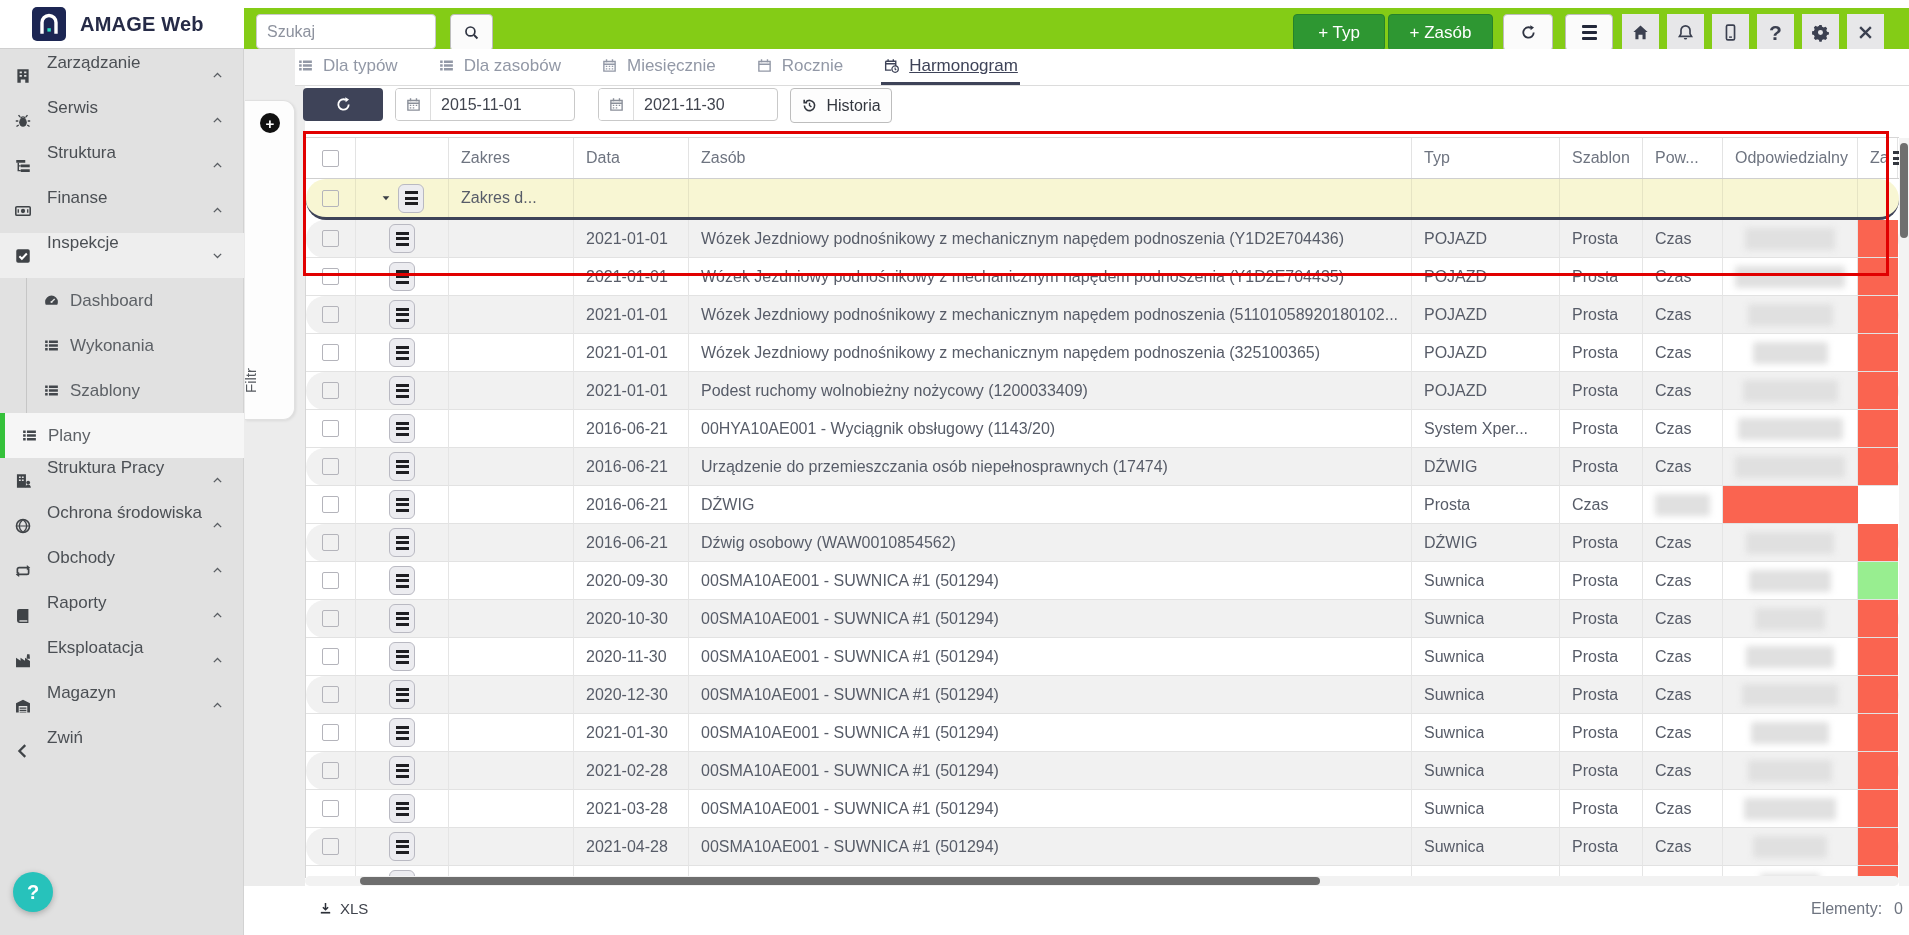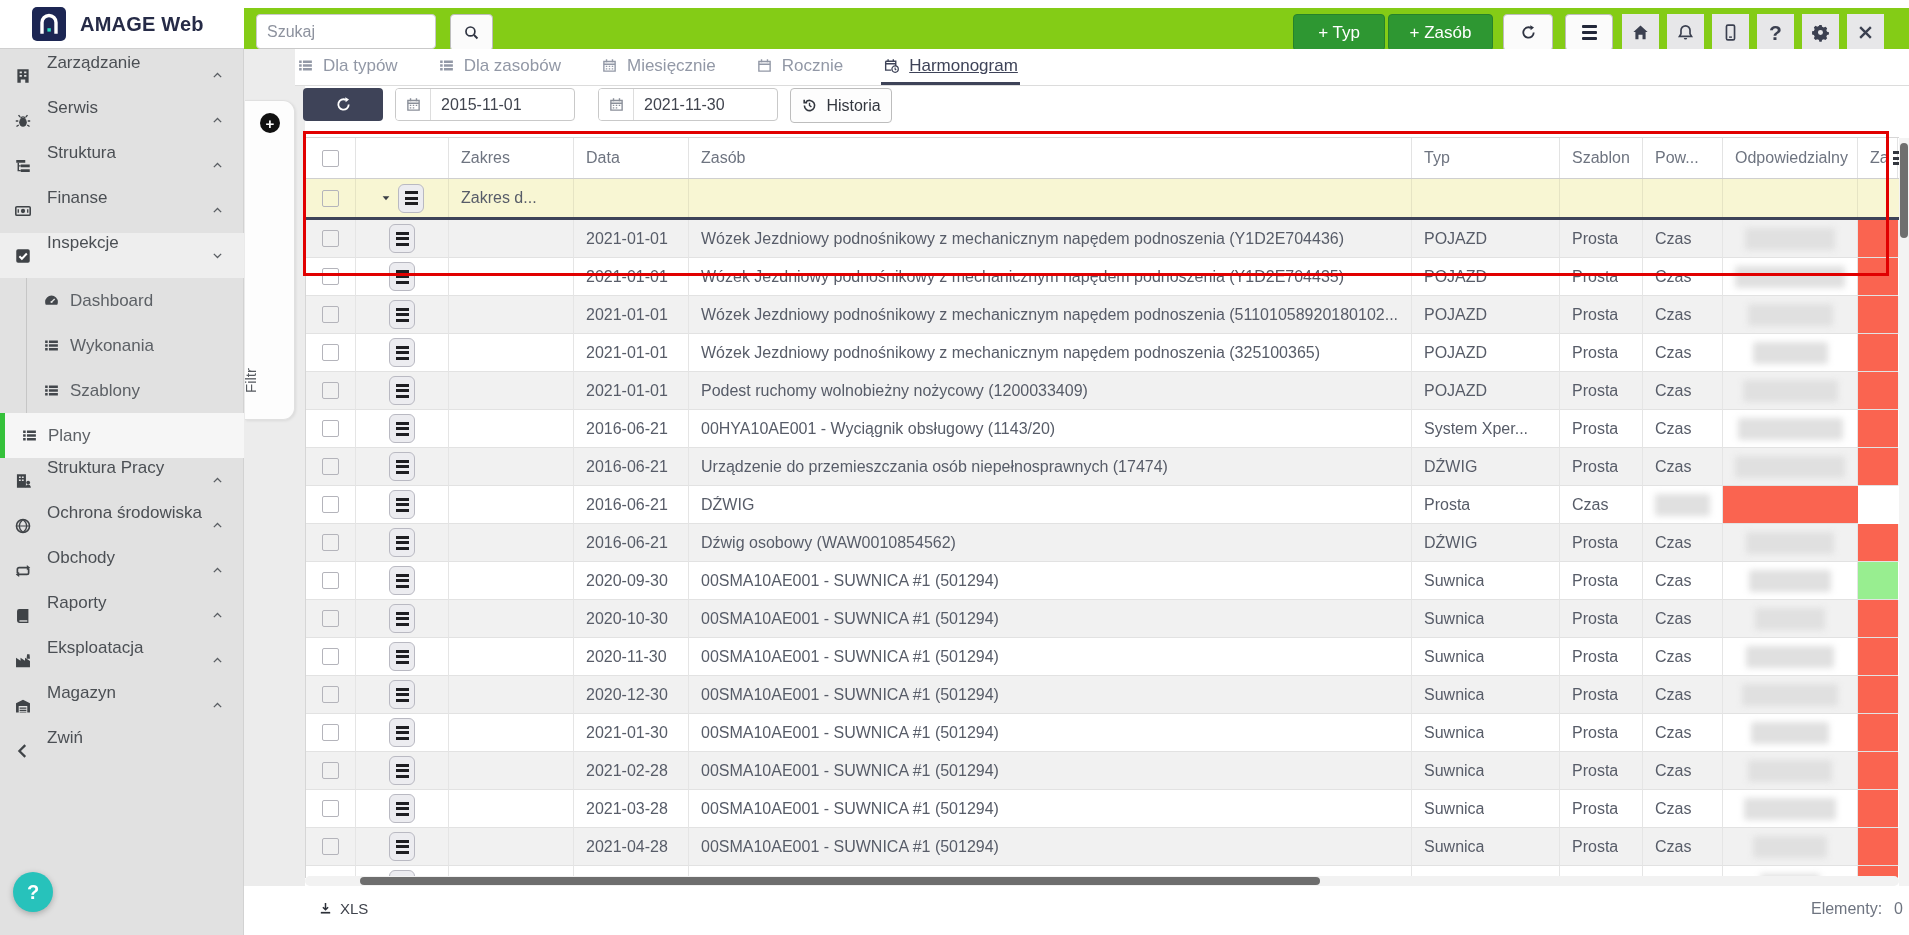--- a/index.html
+++ b/index.html
@@ -59,21 +59,21 @@
   .date-box .icn{width:34px;align-self:stretch;border-right:1px solid #ddd;color:#8a8f99;background:#fff;}
   .date-box input{border:none;outline:none;font-family:inherit;font-size:16px;color:#40444e;padding:0 10px;width:120px;background:transparent;}
   .f-hist{position:absolute;left:487px;top:0;width:100px;height:33px;background:#fdfdfd;border:1px solid #bdbdbd;border-radius:4px;display:flex;align-items:center;justify-content:center;gap:8px;font-size:16px;color:#33373f;cursor:pointer;}
 
   
   .table{left:305px;top:137px;width:1594px;border-left:1px solid #d6d6d6;border-top:1px solid #d6d6d6;background:#fff;--cols:50px 93px 125px 115px 723px 148px 83px 80px 135px 40px;}
   .thead{display:grid;grid-template-columns:var(--cols);height:40px;background:#fff;border-bottom:1px solid #cfcfcf;}
   .th{display:flex;align-items:center;padding:0 12px;font-size:16px;color:#6e7480;border-right:1px solid #e3e3e3;box-sizing:border-box;white-space:nowrap;overflow:visible;}
   .th.center{justify-content:center;padding:0;}
   .tbody{height:699px;overflow:hidden;}
-  .tr{display:grid;grid-template-columns:var(--cols);height:38px;background:#fff;}
+  .tr{display:grid;grid-template-columns:var(--cols);height:38px;background:#fff;border-radius:20px;}
   .tr.alt{background:#f1f1f1;}
   .tr.group{background:#f8f6d3;border-bottom:3px solid #3e4358;}
   .td{display:flex;align-items:center;padding:0 12px;border-right:1px solid #e5e5e5;border-bottom:1px solid #e2e2e2;box-sizing:border-box;font-size:16px;color:#575c68;min-width:0;}
   .tr.group .td{border-right-color:rgba(0,0,0,.07);border-bottom:none;}
   .td.center{justify-content:center;padding:0;}
   .td .txt{white-space:nowrap;overflow:hidden;text-overflow:ellipsis;}
   .cb{width:15px;height:15px;border:1.6px solid #b4b4bb;border-radius:2px;background:transparent;cursor:pointer;flex:none;}
   .menu-btn{width:24px;height:27px;background:#ececf0;border:1px solid #b9b9c2;border-radius:6px;display:flex;flex-direction:column;align-items:center;justify-content:center;gap:2.5px;cursor:pointer;}
   .menu-btn i{display:block;width:13px;height:3px;background:#1e1e22;}
   .caret{color:#3a3e46;margin-right:6px;display:flex;}

